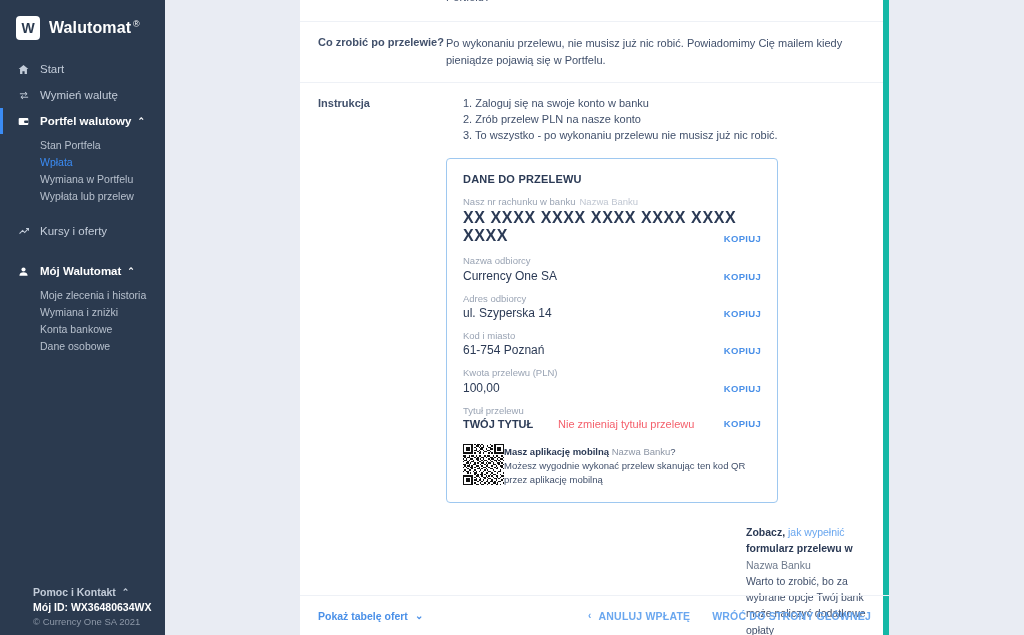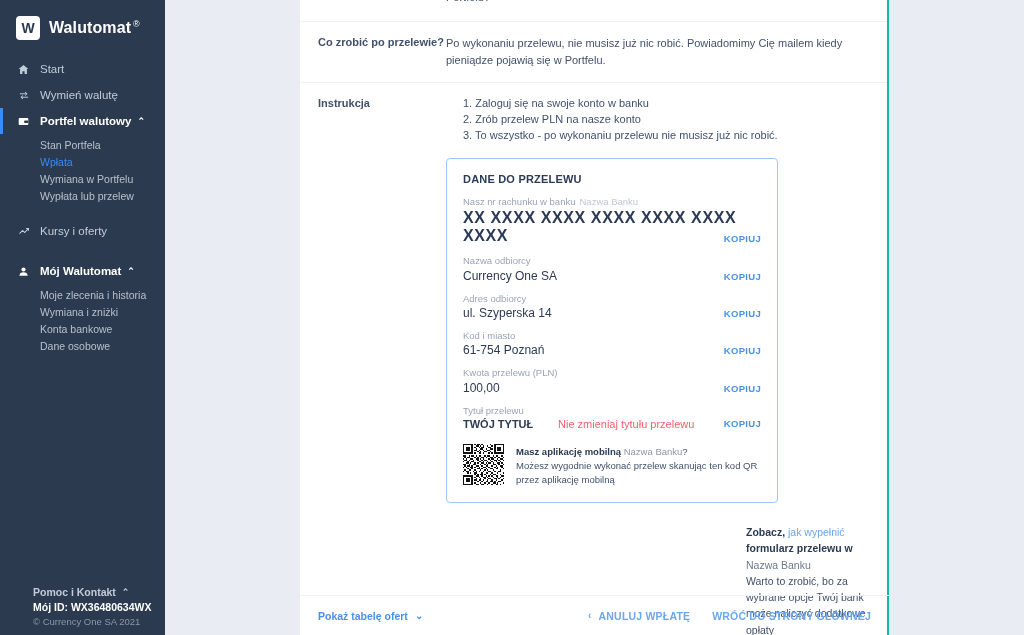--- a/index.html
+++ b/index.html
@@ -76,21 +76,21 @@
   }
   .side-foot .help .caret { font-size: 9px; }
   .side-foot .myid { font-size: 10.5px; color: #ffffff; font-weight: bold; margin-bottom: 3px; }
   .side-foot .copy { font-size: 9.5px; color: #8d98a8; }
 
   
   .card {
     position: absolute; left: 300px; top: 0;
     width: 589px; height: 635px;
     background: #ffffff;
-    border-right: 2px solid #14b8a6;
+    border-right: 6px solid #14b8a6;
   }
   .row { display: flex; padding: 0 18px; }
   .row-sep { border-bottom: 1px solid #eef1f6; }
   .row-label {
     width: 128px; flex: none;
     font-size: 11px; color: #41506b; font-weight: bold;
     line-height: 1.45;
   }
   .row-body { flex: 1; font-size: 11px; color: #41506b; line-height: 1.55; }
 
@@ -124,21 +124,21 @@
   .copy-btn {
     position: absolute; right: 0; bottom: 1px;
     font-size: 9.5px; font-weight: bold; color: #4a90e8;
     letter-spacing: .3px; cursor: pointer;
   }
   .warn {
     position: absolute; left: 95px; bottom: 0px;
     font-size: 11px; color: #f4606c;
   }
 
-  .qr-row { display: flex; gap: 12px; margin-top: 14px; align-items: flex-start; }
+  .qr-row { display: flex; margin-top: 14px; align-items: flex-start; }
   .qr { width: 41px; height: 41px; flex: none; }
   .qr-text { font-size: 9.5px; color: #41506b; line-height: 1.45; padding-top: 1px; }
   .qr-text b { color: #2b3a55; }
   .qr-text .bank-ph { color: #8d96a5; }
 
   
   .note {
     position: absolute; left: 446px; top: 524px;
     font-size: 10.5px; color: #41506b; line-height: 1.55;
   }

